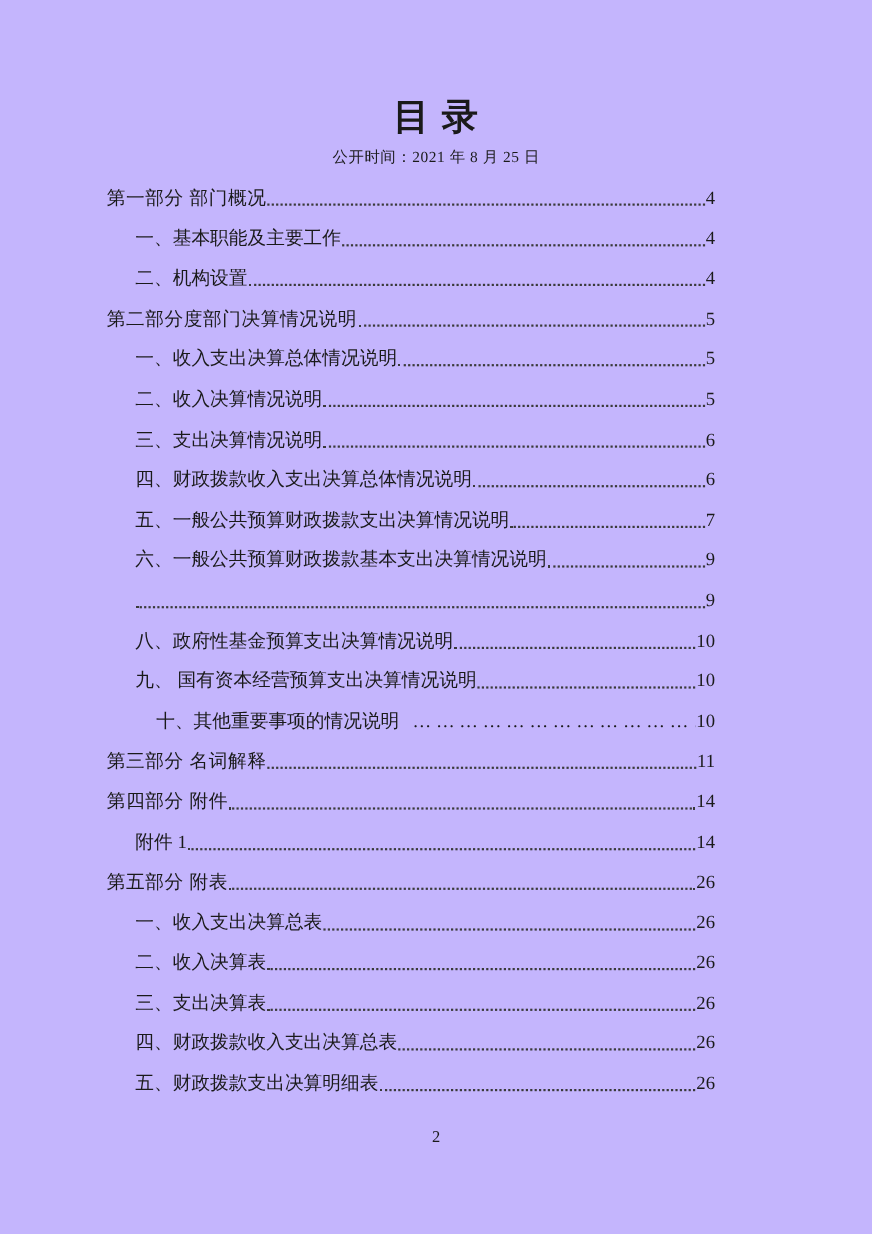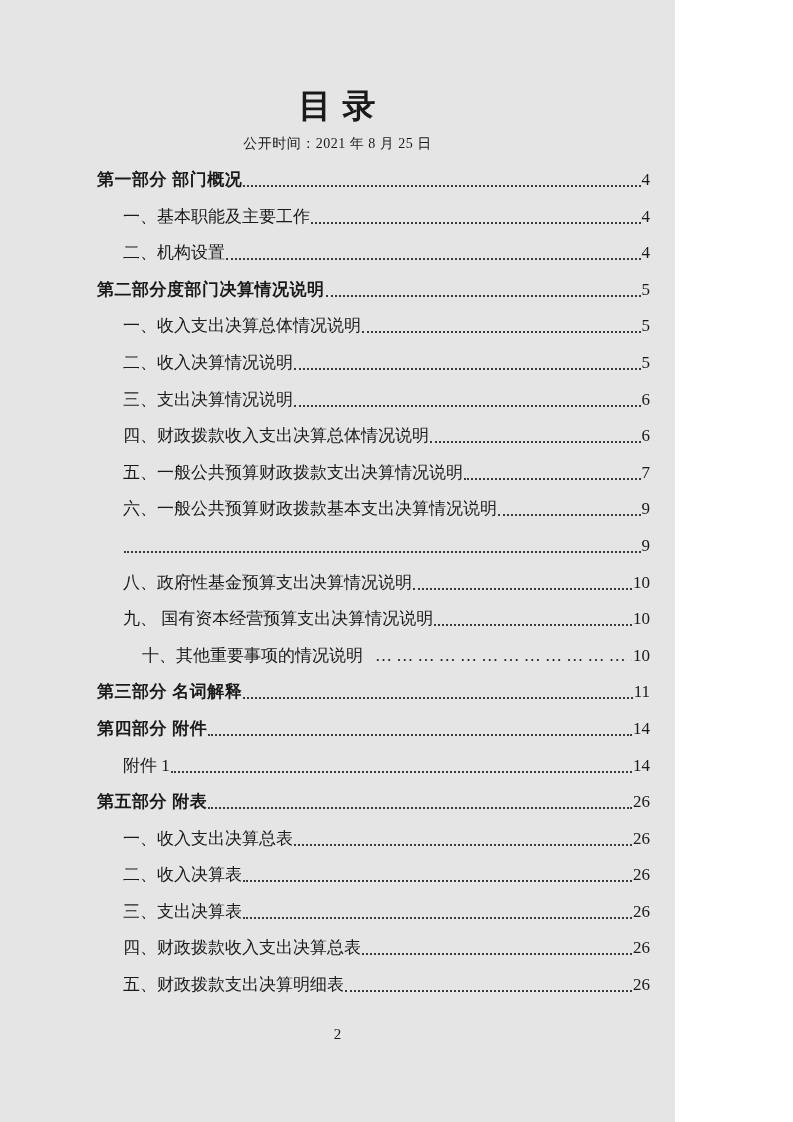--- a/index.html
+++ b/index.html
@@ -4,23 +4,23 @@
 <style>
   html, body {
     margin: 0;
     padding: 0;
     background: #ffffff;
     font-family: "Liberation Serif", "DejaVu Serif", serif;
     color: #1a1a1a;
   }
   .doc-page {
     position: relative;
-    width: 675px;
+    width: 793px;
     height: 1122px;
-    background: #e5e5e5;
+    background: #c4b5fd;
     overflow: hidden;
   }
   .doc-title {
     position: absolute;
     top: 88px;
     left: 0;
     width: 100%;
     margin: 0;
     text-align: center;
     font-size: 33px;
@@ -52,21 +52,21 @@
     margin-bottom: 16.6px;
     font-size: 17px;
     line-height: 20px;
     white-space: nowrap;
     cursor: pointer;
   }
   .toc-row.level-0 { margin-left: 0; }
   .toc-row.level-1 { margin-left: 26px; text-align: center; }
   .toc-row.level-2 { margin-left: 45px; justify-content: space-between; }
   .toc-row.bold .toc-label {
-    font-weight: bold;
+    font-weight: normal;
     font-family: "Liberation Sans", "DejaVu Sans", sans-serif;
     letter-spacing: 0.5px;
   }
   .toc-label {
     flex: 0 0 auto;
   }
   .toc-leader {
     flex: 1 1 auto;
     min-width: 10px;
     height: 15px;

